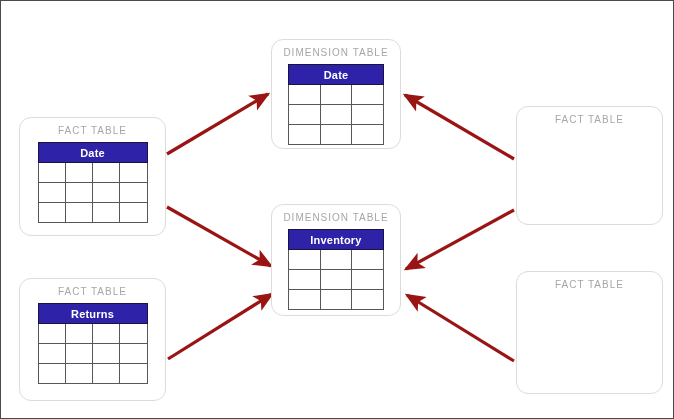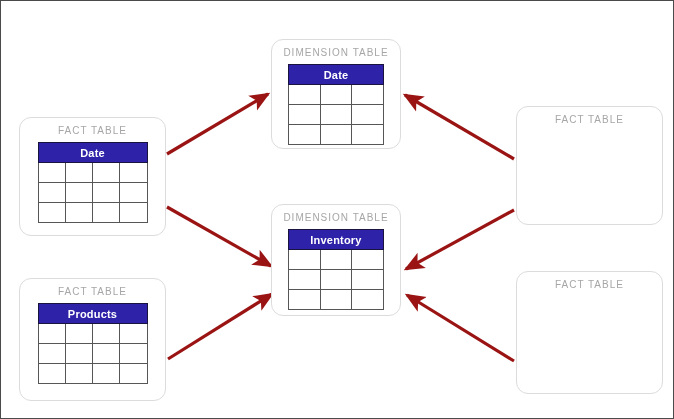--- a/index.html
+++ b/index.html
@@ -131,21 +131,21 @@
       </tr>
     </tbody>
       </table>
   </div>
 
   <div class="card fact returns">
     <div class="card-caption">FACT TABLE</div>
     <table class="tbl">
       <tbody>
           <tr>
-            <td class="hdr" colspan="4">Products</td>
+            <td class="hdr" colspan="4">Returns</td>
           </tr>
       <tr>
         <td class="cell"></td>
         <td class="cell"></td>
         <td class="cell"></td>
         <td class="cell"></td>
       </tr>
       <tr>
         <td class="cell"></td>
         <td class="cell"></td>

